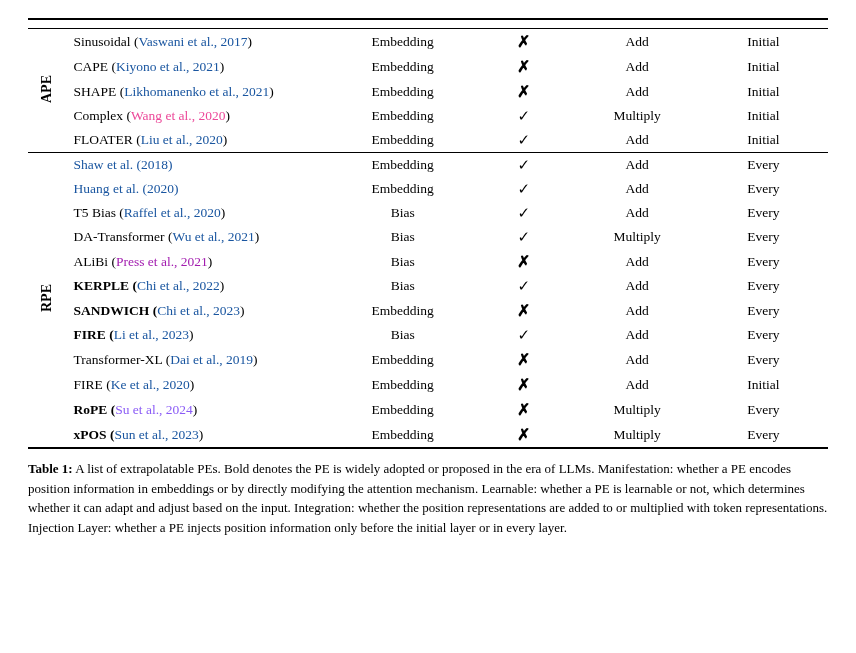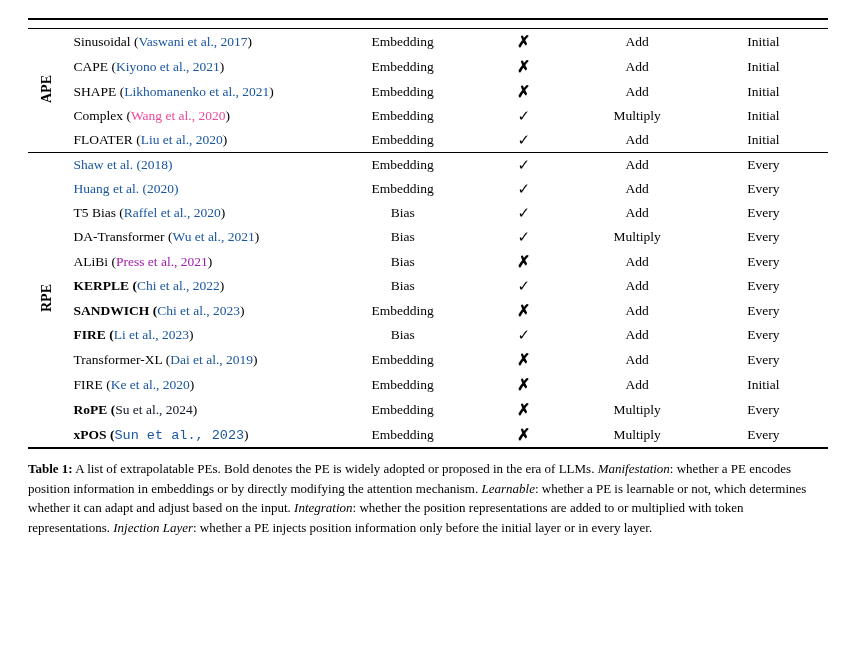--- a/index.html
+++ b/index.html
@@ -32,21 +32,20 @@
     }
     .caption {
       margin-top: 10px;
       font-size: 13px;
       line-height: 1.5;
     }
     .caption-label {
       font-weight: bold;
     }
     .caption-italic {
-      font-style: italic;
     }
   </style>
 </head>
 <body>
 
 <div>
   <table>
     <colgroup>
       <col style="width:32px">
       <col style="width:228px">
@@ -167,28 +166,28 @@
           <td style="text-align: center;">Every</td>
         </tr>
         <tr>
           <td><span>FIRE (</span><span style="color: rgb(26, 86, 160);">Ke et al., 2020</span><span>)</span></td>
           <td style="text-align: center;">Embedding</td>
           <td style="text-align: center; font-size: 16px; font-weight: bold;">✗</td>
           <td style="text-align: center;">Add</td>
           <td style="text-align: center;">Initial</td>
         </tr>
         <tr>
-          <td><span style="font-weight: bold;">RoPE (</span><span style="color: #0f172a;">Su et al., 2024</span><span>)</span></td>
+          <td><span style="font-weight: bold;">RoPE (</span><span style="color: #8b5cf6;">Su et al., 2024</span><span>)</span></td>
           <td style="text-align: center;">Embedding</td>
           <td style="text-align: center; font-size: 16px; font-weight: bold;">✗</td>
           <td style="text-align: center;">Multiply</td>
           <td style="text-align: center;">Every</td>
         </tr>
         <tr style="border-bottom: 2px solid rgb(0, 0, 0);">
-          <td style="border-bottom: 1.5px solid rgb(0, 0, 0);"><span style="font-weight: bold;">xPOS (</span><span style="color: rgb(26, 86, 160); font-family: Liberation Mono, monospace;">Sun et al., 2023</span><span>)</span></td>
+          <td style="border-bottom: 1.5px solid rgb(0, 0, 0);"><span style="font-weight: bold;">xPOS (</span><span style="color: rgb(26, 86, 160);">Sun et al., 2023</span><span>)</span></td>
           <td style="text-align: center; border-bottom: 1.5px solid rgb(0, 0, 0);">Embedding</td>
           <td style="text-align: center; font-size: 16px; font-weight: bold; border-bottom: 1.5px solid rgb(0, 0, 0);">✗</td>
           <td style="text-align: center; border-bottom: 1.5px solid rgb(0, 0, 0);">Multiply</td>
           <td style="text-align: center; border-bottom: 1.5px solid rgb(0, 0, 0);">Every</td>
         </tr>
       </tbody>
   </table>
 
   <div class="caption">
     <span class="caption-label">Table 1:</span><span> A list of extrapolatable PEs. Bold denotes the PE is widely adopted or proposed in the era of LLMs. </span><span class="caption-italic">Manifestation</span><span>: whether a PE encodes position information in embeddings or by directly modifying the attention mechanism. </span><span class="caption-italic">Learnable</span><span>: whether a PE is learnable or not, which determines whether it can adapt and adjust based on the input. </span><span class="caption-italic">Integration</span><span>: whether the position representations are added to or multiplied with token representations. </span><span class="caption-italic">Injection Layer</span><span>: whether a PE injects position information only before the initial layer or in every layer.</span>

